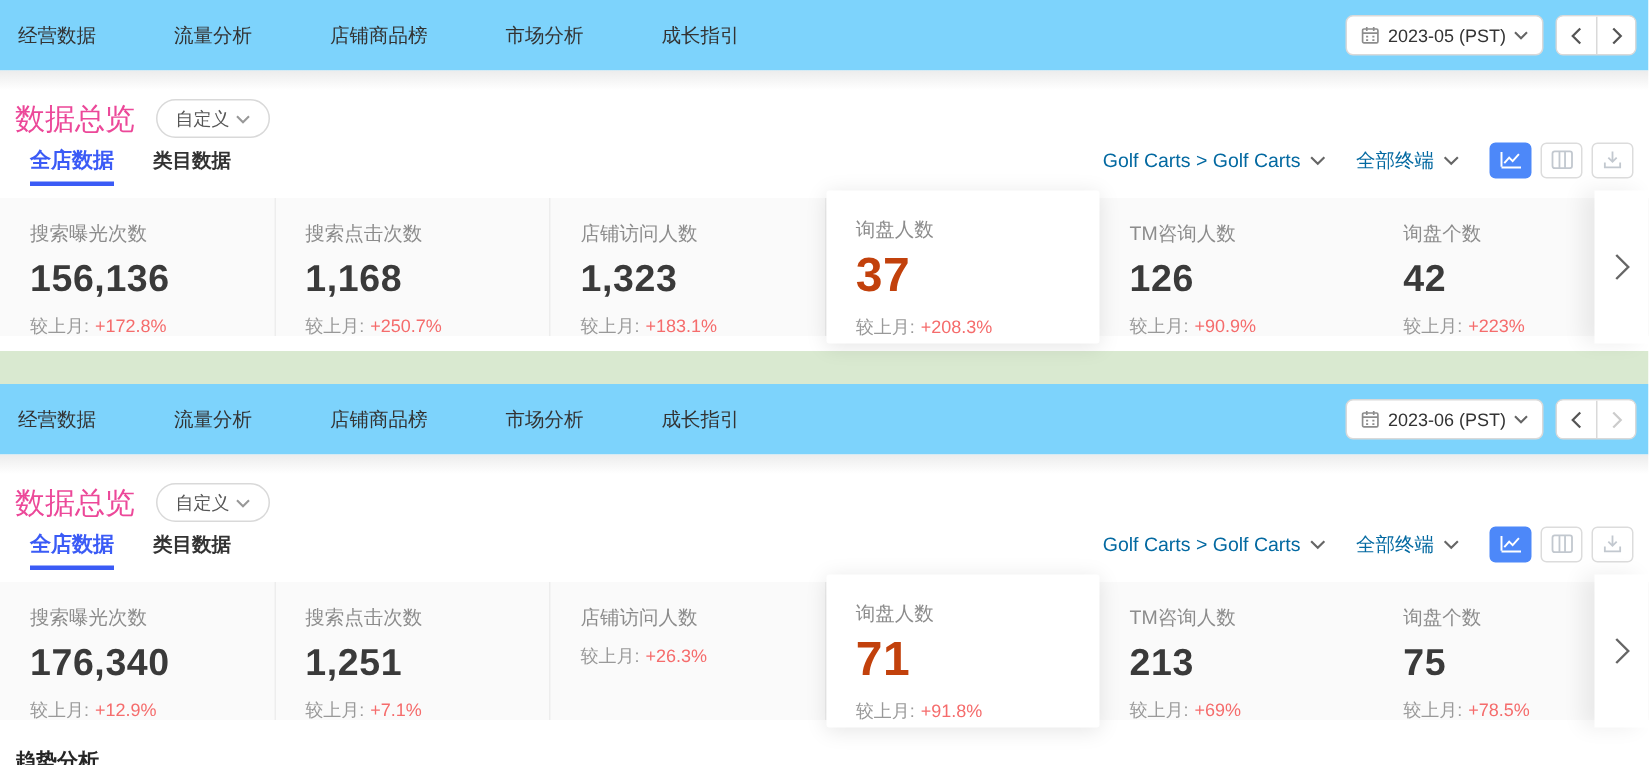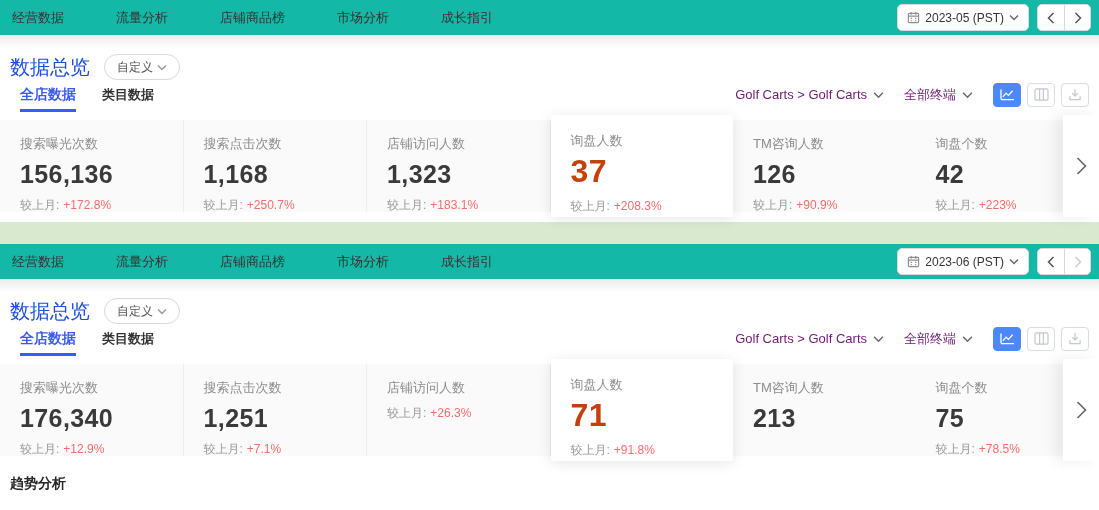--- a/index.html
+++ b/index.html
@@ -3,43 +3,43 @@
 <meta charset="utf-8">
 <style>
   * { box-sizing: border-box; margin: 0; padding: 0; }
   html,body { width:1099px; height:510px; overflow:hidden; }
   body {
     background:#fff;
     font-family:"Liberation Sans","DejaVu Sans",sans-serif;
     color:#333;
   }
   
-  .topnav { height:35px; display:flex; align-items:center; justify-content:space-between; background:#14b8a6; padding:0 8px 0 12px; }
+  .topnav { height:47px; display:flex; align-items:center; justify-content:space-between; background:#7dd3fc; padding:0 8px 0 12px; }
   .nav-tabs { display:flex; gap:52px; font-size:13px; color:#333; }
   .nav-tab { cursor:pointer; white-space:nowrap; }
   .nav-right { display:flex; align-items:center; gap:8px;justify-content:space-between; }
   .date-pill { display:flex; align-items:center; gap:5px; height:27px; padding:0 9px; border:1px solid #d9d9d9; border-radius:5px; background:#fff; font-size:12px; color:#333; cursor:pointer; }
   .pager { display:flex; height:27px; border:1px solid #d9d9d9; border-radius:5px; overflow:hidden; background:#fff; }
   .pager button { width:26px; border:none; background:#fff; display:flex; align-items:center; justify-content:center; color:#555; cursor:pointer; }
   .pager button + button { border-left:1px solid #d9d9d9; }
   .pager button.disabled { color:#ccc; cursor:default; }
   .nav-shadow { height:13px; background:linear-gradient(to bottom,#ececec,rgba(255,255,255,0)); }
 
   
   .overview-head { display:flex; align-items:center; gap:14px; height:34px; padding:4px 10px 0; }
-  .overview-title { font-size:20px; color:#1d4ed8; }
+  .overview-title { font-size:20px; color:#ec4899; }
   .range-pill { display:flex; align-items:center; gap:4px; height:26px; padding:0 12px; border:1px solid #d9d9d9; border-radius:14px; background:#fff; font-size:12px; color:#555; cursor:pointer; }
 
   
   .tabs-row { display:flex; justify-content:space-between; height:30px; padding:0 10px; }
   .dtabs { display:flex; gap:26px; align-items:flex-end; padding-left:10px; }
   .dtab { font-size:13px; font-weight:bold; color:#333; padding-bottom:8px; cursor:pointer; }
   .dtab.active { font-size:14px; color:#3b5bf6; padding-bottom:5px; border-bottom:3px solid #3b5bf6; }
   .filters { display:flex; align-items:center; gap:20px; padding-bottom:5px; }
-  .filter { display:flex; align-items:center; gap:6px; font-size:13px; color:#701a75; cursor:pointer; white-space:nowrap; }
+  .filter { display:flex; align-items:center; gap:6px; font-size:13px; color:#0369a1; cursor:pointer; white-space:nowrap; }
   .icon-btns { display:flex; gap:6px; }
   .icon-btn { width:28px; height:24px; border:1px solid #dcdcdc; border-radius:4px; background:#fff; color:#c2c8cf; display:flex; align-items:center; justify-content:center; cursor:pointer; }
   .icon-btn.active { background:#4d88f9; border-color:#4d88f9; color:#fff; }
 
   
   .cards-row { position:relative; display:flex; background:#fafafa; height:92px; margin-top:8px; margin-bottom:10px; }
   .card { flex:1; padding:15px 0 0 20px; border-right:1px solid #ededed; }
   .card:nth-last-of-type(2) { border-right:none; }
   .card .label { font-size:13px; color:#8c8c8c; }
   .card .value { font-size:25px; font-weight:bold; color:#3a3a3a; margin-top:7px; letter-spacing:.4px; }
@@ -333,20 +333,21 @@
       <div class="compare"><span>较上月:</span><span class="change">+26.3%</span></div>
     </div>
     <div class="card selected">
       <div class="label">询盘人数</div>
       <div class="value">71</div>
       <div class="compare"><span>较上月:</span><span class="change">+91.8%</span></div>
     </div>
     <div class="card">
       <div class="label">TM咨询人数</div>
       <div class="value">213</div>
+      <div class="compare"><span>较上月:</span><span class="change">+69%</span></div>
     </div>
     <div class="card">
       <div class="label">询盘个数</div>
       <div class="value">75</div>
       <div class="compare"><span>较上月:</span><span class="change">+78.5%</span></div>
     </div>
     <button class="next-strip">
       <span>
           <svg width="11" height="18" viewBox="0 0 11 18" fill="none" stroke="currentColor" stroke-width="1.6">
             <path d="M1.5 1l8 8-8 8"></path>

